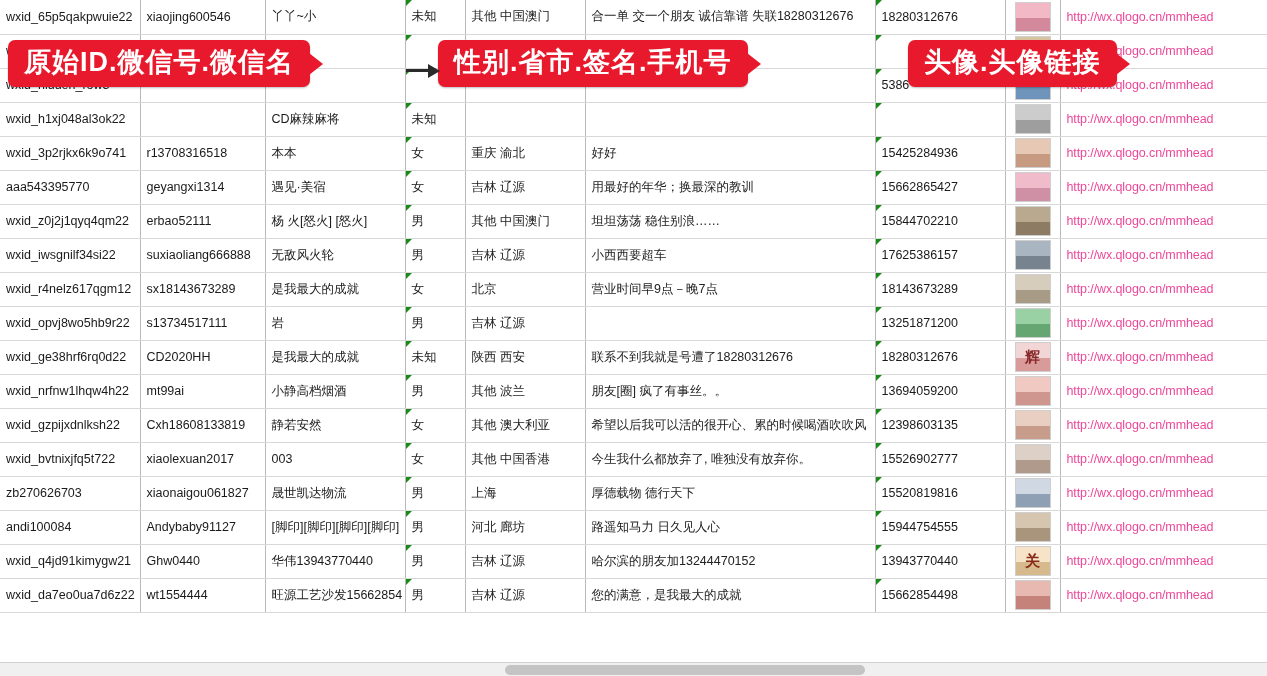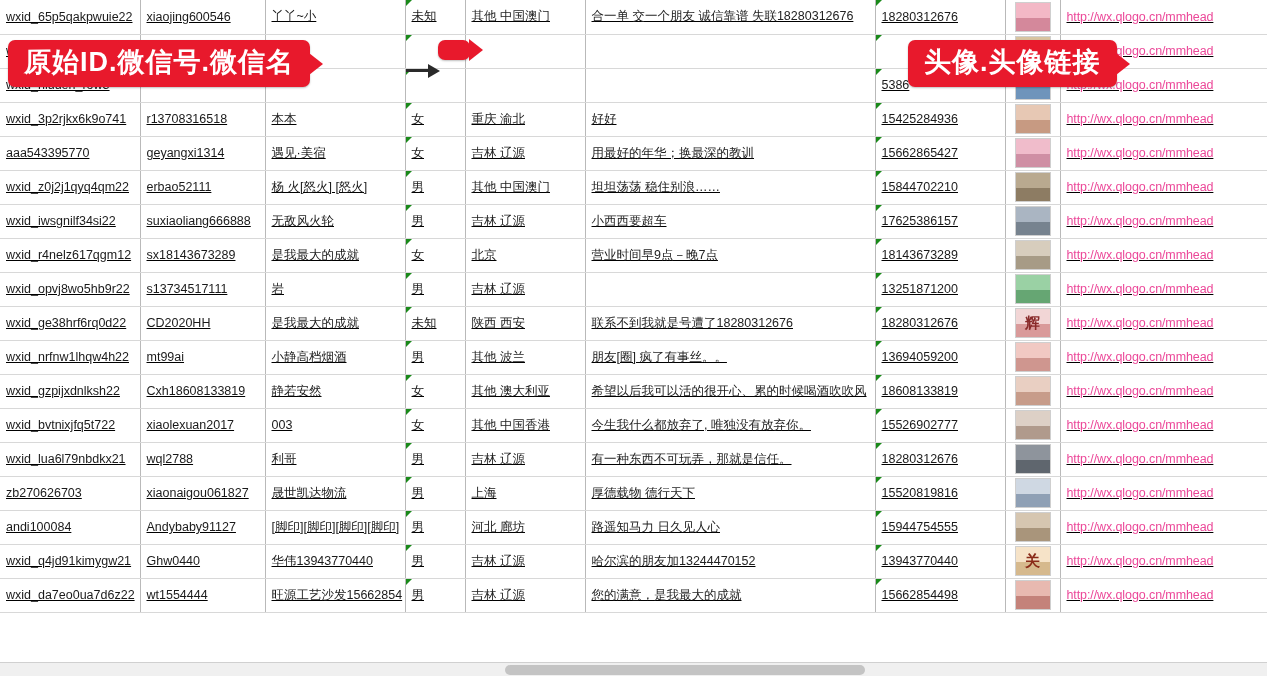--- a/index.html
+++ b/index.html
@@ -7,21 +7,20 @@
     margin: 0; padding: 0;
     width: 1267px; height: 676px;
     overflow: hidden;
     background: #ffffff;
     font-family: "Liberation Sans", sans-serif;
   }
   #app {
     position: relative;
     width: 1010px; height: 676px;
     background: #ffffff;
-    text-decoration: underline;
   }
 
   
   table.sheet {
     border-collapse: collapse;
     table-layout: fixed;
     width: 1267px;
     font-size: 12.5px;
     color: #1a1a1a;
   }
@@ -198,20 +197,31 @@
           <td></td>
           <td></td>
           <td class="sex"></td>
           <td></td>
           <td class="sign"></td>
           <td class="phone">5386</td>
           <td class="avatar-cell"><span class="thumb"><span class="g1" style="background:#9fc2e0"></span><span class="g2" style="background:#6f94bb"></span></span></td>
           <td class="link">http://wx.qlogo.cn/mmhead</td>
         </tr>
         <tr>
+          <td>wxid_h1xj048al3ok22</td>
+          <td></td>
+          <td>CD麻辣麻将</td>
+          <td class="sex">未知</td>
+          <td></td>
+          <td class="sign"></td>
+          <td class="phone"></td>
+          <td class="avatar-cell"><span class="thumb"><span class="g1" style="background:#cccccc"></span><span class="g2" style="background:#9e9e9e"></span></span></td>
+          <td class="link">http://wx.qlogo.cn/mmhead</td>
+        </tr>
+        <tr>
           <td>wxid_3p2rjkx6k9o741</td>
           <td>r13708316518</td>
           <td>本本</td>
           <td class="sex">女</td>
           <td>重庆 渝北</td>
           <td class="sign">好好</td>
           <td class="phone">15425284936</td>
           <td class="avatar-cell"><span class="thumb"><span class="g1" style="background:#e7c8b4"></span><span class="g2" style="background:#c79a82"></span></span></td>
           <td class="link">http://wx.qlogo.cn/mmhead</td>
         </tr>
@@ -292,47 +302,36 @@
           <td class="avatar-cell"><span class="thumb"><span class="g1" style="background:#f1c9c3"></span><span class="g2" style="background:#cf968f"></span></span></td>
           <td class="link">http://wx.qlogo.cn/mmhead</td>
         </tr>
         <tr>
           <td>wxid_gzpijxdnlksh22</td>
           <td>Cxh18608133819</td>
           <td>静若安然</td>
           <td class="sex">女</td>
           <td>其他 澳大利亚</td>
           <td class="sign">希望以后我可以活的很开心、累的时候喝酒吹吹风</td>
-          <td class="phone">18608133819</td>
+          <td class="phone">12398603135</td>
           <td class="avatar-cell"><span class="thumb"><span class="g1" style="background:#e9cfc2"></span><span class="g2" style="background:#c79c8a"></span></span></td>
           <td class="link">http://wx.qlogo.cn/mmhead</td>
         </tr>
         <tr>
           <td>wxid_bvtnixjfq5t722</td>
           <td>xiaolexuan2017</td>
           <td>003</td>
           <td class="sex">女</td>
           <td>其他 中国香港</td>
           <td class="sign">今生我什么都放弃了, 唯独没有放弃你。</td>
           <td class="phone">15526902777</td>
           <td class="avatar-cell"><span class="thumb"><span class="g1" style="background:#ddd0c6"></span><span class="g2" style="background:#b09a8c"></span></span></td>
           <td class="link">http://wx.qlogo.cn/mmhead</td>
         </tr>
         <tr>
-          <td>wxid_lua6l79nbdkx21</td>
-          <td>wql2788</td>
-          <td>利哥</td>
-          <td class="sex">男</td>
-          <td>吉林 辽源</td>
-          <td class="sign">有一种东西不可玩弄，那就是信任。</td>
-          <td class="phone">18280312676</td>
-          <td class="avatar-cell"><span class="thumb"><span class="g1" style="background:#8e949c"></span><span class="g2" style="background:#5f666e"></span></span></td>
-          <td class="link">http://wx.qlogo.cn/mmhead</td>
-        </tr>
-        <tr>
           <td>zb270626703</td>
           <td>xiaonaigou061827</td>
           <td>晟世凯达物流</td>
           <td class="sex">男</td>
           <td>上海</td>
           <td class="sign">厚德载物 德行天下</td>
           <td class="phone">15520819816</td>
           <td class="avatar-cell"><span class="thumb"><span class="g1" style="background:#cfd8e3"></span><span class="g2" style="background:#8fa0b5"></span></span></td>
           <td class="link">http://wx.qlogo.cn/mmhead</td>
         </tr>
@@ -370,20 +369,21 @@
           <td class="link">http://wx.qlogo.cn/mmhead</td>
         </tr>
       </tbody>
   </table>
 
   <div class="banner" id="banner-1">
     <span>原始ID.微信号.微信名</span>
     <span class="tail"></span>
   </div>
   <div class="banner" id="banner-2">
+    <span>性别.省市.签名.手机号</span>
     <span class="tail"></span>
   </div>
   <div class="banner" id="banner-3">
     <span>头像.头像链接</span>
     <span class="tail"></span>
   </div>
 
   <div class="arrow">
     <span class="shaft"></span>
       <span class="head"></span>

